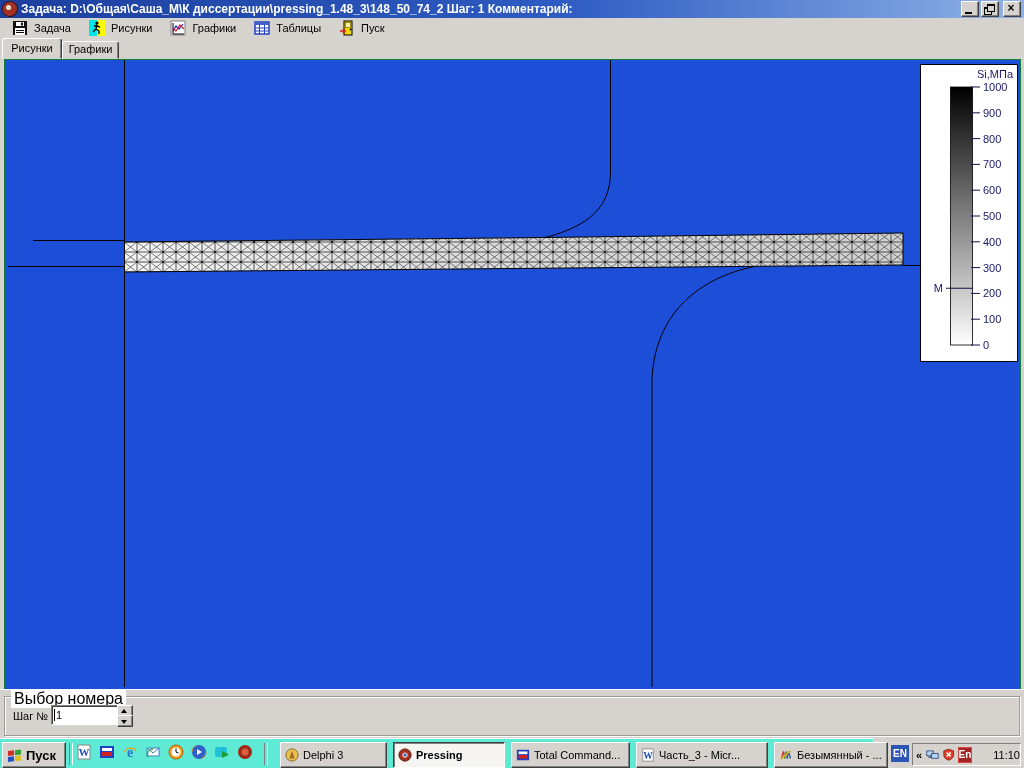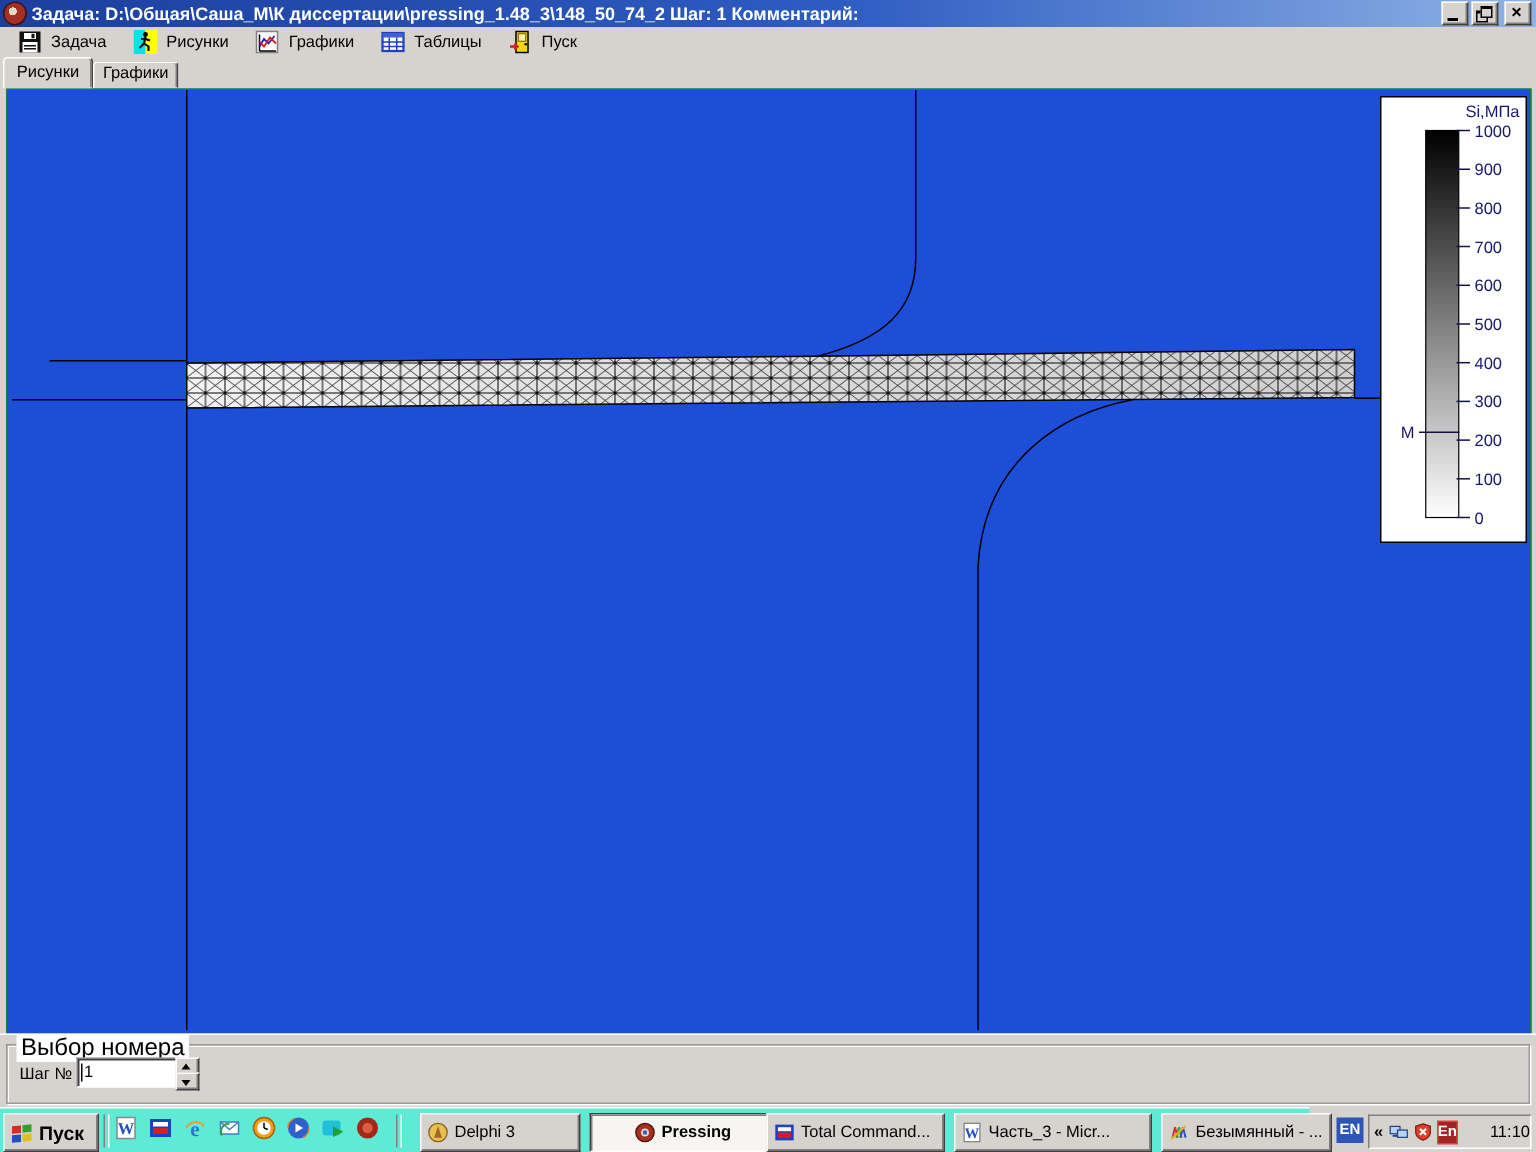--- a/index.html
+++ b/index.html
@@ -81,21 +81,21 @@
   .tb-sep{position:absolute;top:4px;width:2px;height:22px;
     border-left:1px solid #808080;border-right:1px solid #fff;}
   #quicklaunch{position:absolute;left:76px;top:5px;display:flex;gap:7px;}
   .ql{width:16px;height:16px;}
   .taskbtn{position:absolute;top:3px;height:24px;background:#d6d3ce;
     border:1px solid;border-color:#fff #404040 #404040 #fff;
     box-shadow:inset -1px -1px 0 #808080;
     display:flex;align-items:center;font-size:11px;white-space:nowrap;overflow:hidden;}
   .taskbtn svg{margin:0 4px 0 4px;flex:0 0 auto;}
   .taskbtn.active{background:#f6f5f2;border-color:#404040 #fff #fff #404040;
-    box-shadow:inset 1px 1px 0 #808080;font-weight:bold;padding-left:25px;}
+    box-shadow:inset 1px 1px 0 #808080;font-weight:bold;}
   #lang-en{position:absolute;left:891px;top:6px;width:18px;height:17px;background:#2d55b5;
     color:#fff;font-size:10px;font-weight:bold;text-align:center;line-height:17px;}
   #tray{position:absolute;left:912px;top:4px;width:109px;height:23px;
     border:1px solid;border-color:#808080 #fff #fff #808080;
     display:flex;align-items:center;gap:4px;padding-left:3px;box-sizing:border-box;}
   #tray-expand{font-size:11px;font-weight:bold;}
   #lang-en2{width:15px;height:14px;background:#a02424;color:#fff;font-size:10px;
     font-weight:bold;text-align:center;line-height:14px;box-shadow:0 0 0 1px #d44;}
   #tray-clock{font-size:11px;margin-left:18px;}
 </style>

